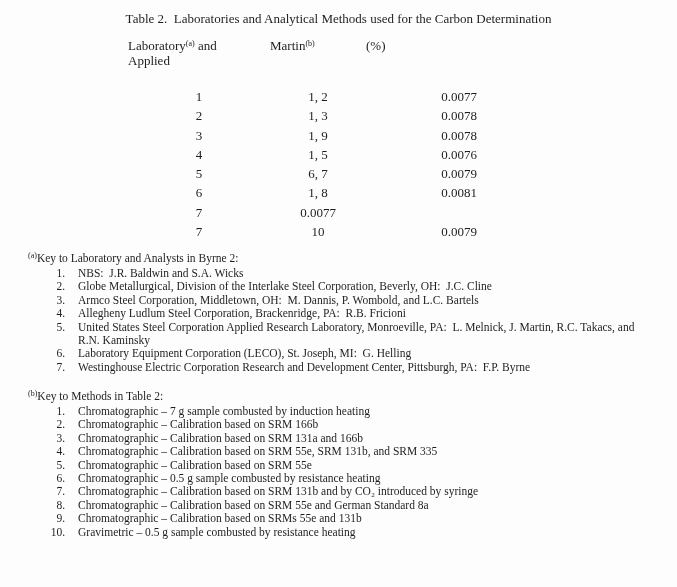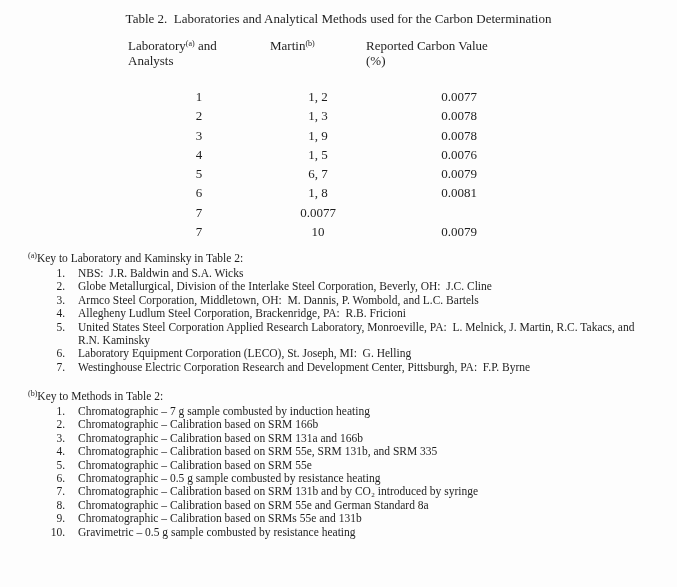--- a/index.html
+++ b/index.html
@@ -70,27 +70,26 @@
 <body>
 
 <div class="page">
 
   <div class="title pre">Table 2.  Laboratories and Analytical Methods used for the Carbon Determination</div>
 
   <div class="tbl">
     <div class="thead-row">
       <div class="th">
         <div class="th-line"><span class="pre">Laboratory</span><sup class="sup">(a)</sup><span class="pre"> and</span></div>
-        <div class="th-line">Analysts</div>
+        <div class="th-line">Applied</div>
       </div>
       <div class="th">
         <div class="th-line"><span class="pre">Martin</span><sup class="sup">(b)</sup></div>
       </div>
       <div class="th">
-        <div class="th-line">Reported Carbon Value</div>
         <div class="th-line">(%)</div>
       </div>
     </div>
 
     <div class="rows">
       <div class="trow">
         <div class="pre">1</div>
         <div class="pre">1, 2</div>
         <div class="pre">0.0077</div>
       </div>
@@ -125,21 +124,21 @@
       </div>
       <div class="trow">
         <div class="pre">7</div>
         <div class="pre">10</div>
         <div class="pre">0.0079</div>
       </div>
     </div>
   </div>
 
   <div class="footnote fn-a">
-    <div class="fn-heading"><sup class="sup">(a)</sup><span class="pre">Key to Laboratory and Kaminsky in Table 2:</span></div>
+    <div class="fn-heading"><sup class="sup">(a)</sup><span class="pre">Key to Laboratory and Analysts in Byrne 2:</span></div>
     <div class="fn-item">
       <div class="fn-num">1.</div>
       <div class="fn-text">NBS:  J.R. Baldwin and S.A. Wicks</div>
     </div>
     <div class="fn-item">
       <div class="fn-num">2.</div>
       <div class="fn-text">Globe Metallurgical, Division of the Interlake Steel Corporation, Beverly, OH:  J.C. Cline</div>
     </div>
     <div class="fn-item">
       <div class="fn-num">3.</div>

